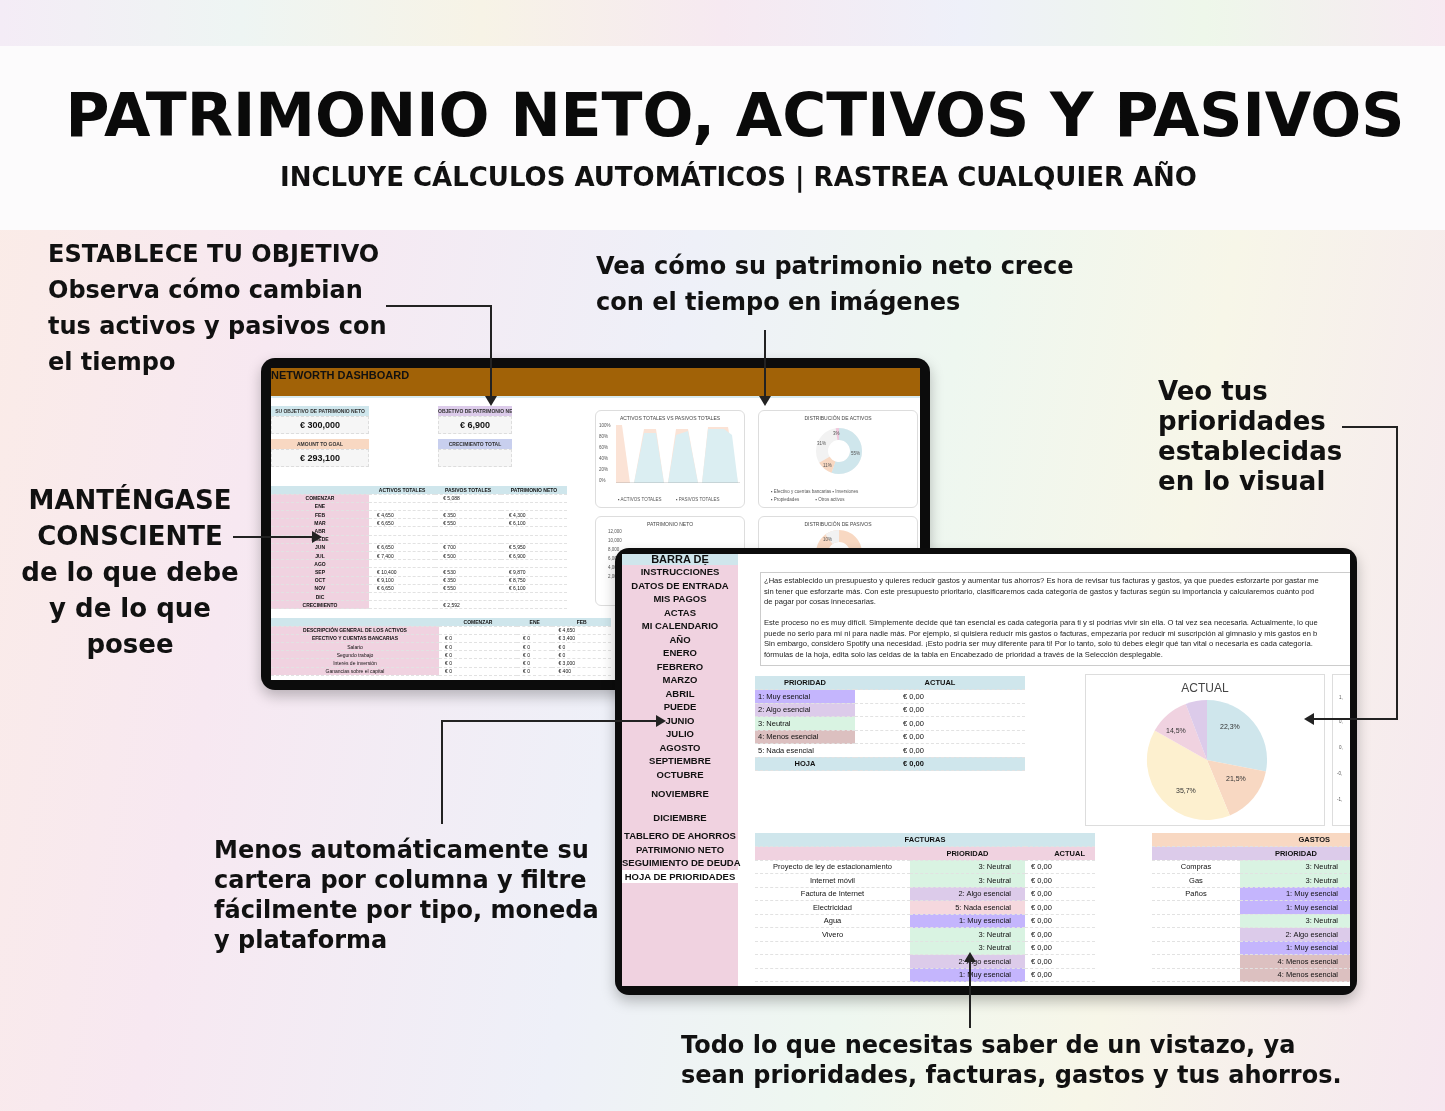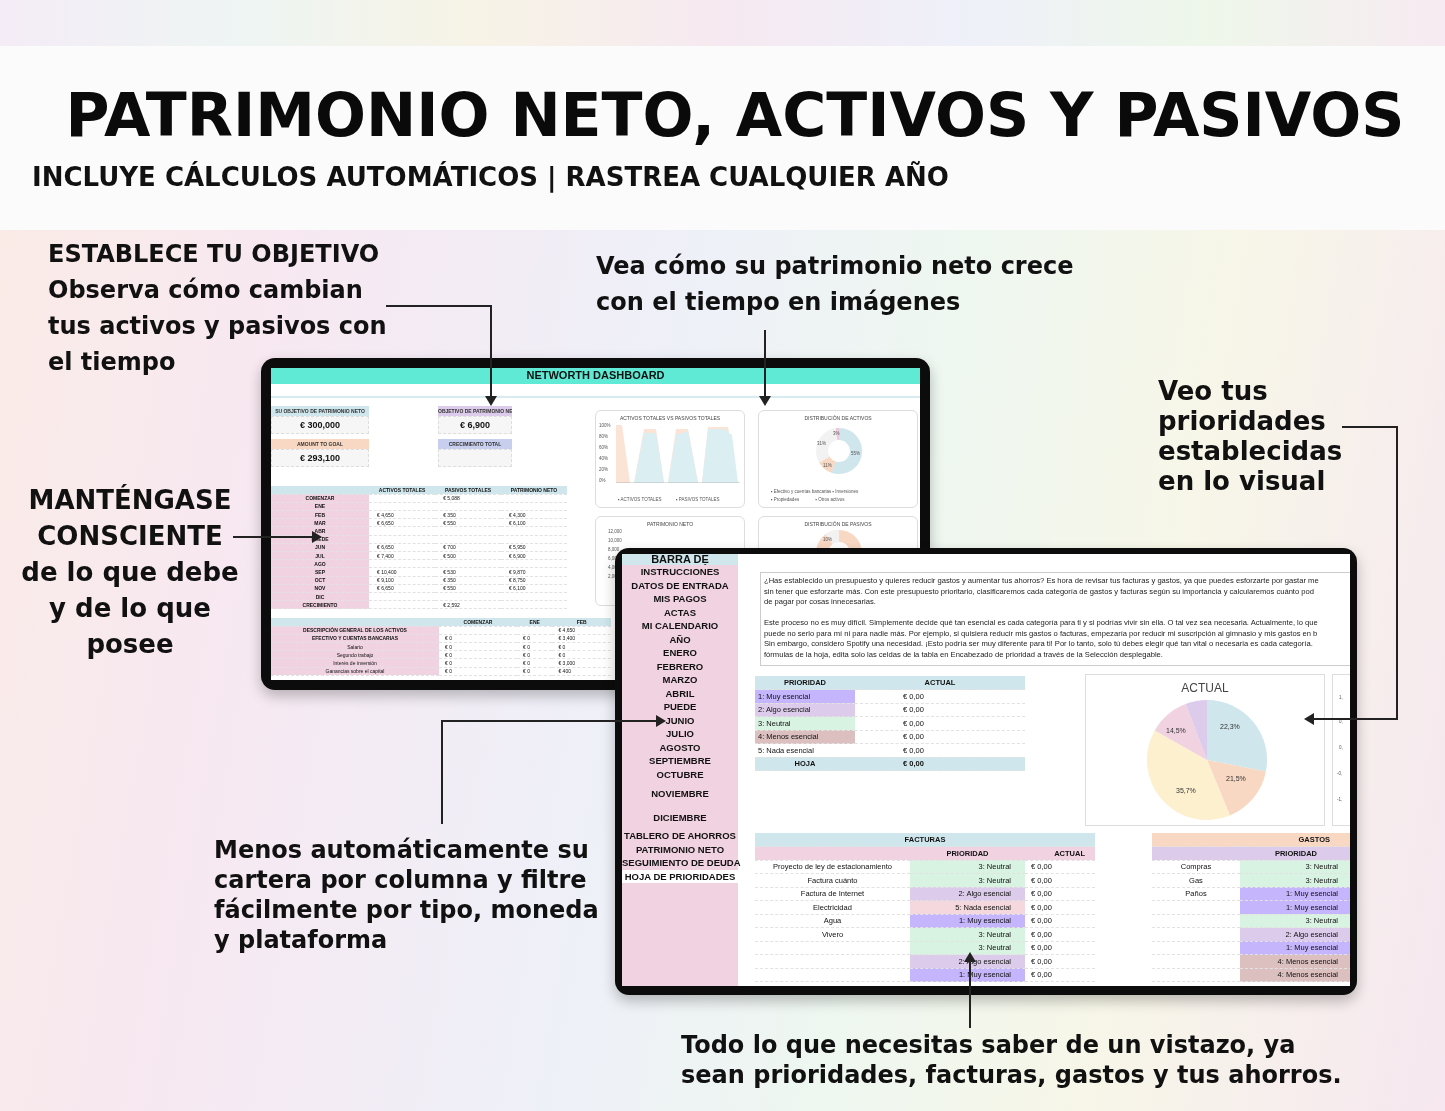--- a/index.html
+++ b/index.html
@@ -3,32 +3,32 @@
 <meta charset="utf-8">
 <style>
   *{box-sizing:border-box;margin:0;padding:0}
   html,body{width:1445px;height:1111px;overflow:hidden}
   body{position:relative;font-family:"DejaVu Sans",sans-serif;color:#111;
     background:linear-gradient(100deg,#fbece6 0%,#f7e8f1 20%,#eef0f8 45%,#eef7f0 62%,#f7f6e8 78%,#f6e7f0 100%);}
   .topband{position:absolute;left:0;top:0;width:1445px;height:46px;
     background:linear-gradient(90deg,#f4ecf6,#eef5f3,#f7f3e6,#f6e9f1,#eef0f9,#eef7ea,#f7eaf2);}
   .header{position:absolute;left:0;top:46px;width:1445px;height:184px;background:#fcfbfc;}
   .title{position:absolute;left:0;top:80px;width:1470px;text-align:center;font-family:"DejaVu Sans",sans-serif;font-weight:bold;font-size:60px;letter-spacing:0px;color:#0a0a0a;transform:scaleX(1.0)}
-  .subtitle{position:absolute;left:0;top:162px;width:1445px;font-family:"DejaVu Sans",sans-serif;font-weight:bold;font-size:26px;color:#111;padding-left:32px;}
+  .subtitle{position:absolute;left:0;top:162px;width:1445px;text-align:center;font-family:"DejaVu Sans",sans-serif;font-weight:bold;font-size:26px;color:#111;padding-left:32px;}
   .callout{position:absolute;font-family:"DejaVu Sans",sans-serif;font-weight:bold;color:#111;line-height:36px;font-size:24px}
   .line{position:absolute;background:#222}
   .arrow-down{position:absolute;width:0;height:0;border-left:6px solid transparent;border-right:6px solid transparent;border-top:10px solid #222}
   .arrow-left{position:absolute;width:0;height:0;border-top:6px solid transparent;border-bottom:6px solid transparent;border-right:10px solid #222}
   .arrow-up{position:absolute;width:0;height:0;border-left:6px solid transparent;border-right:6px solid transparent;border-bottom:10px solid #222}
   .arrow-right{position:absolute;width:0;height:0;border-top:6px solid transparent;border-bottom:6px solid transparent;border-left:10px solid #222}
 
   
   .device{position:absolute;background:#0c0c0c;border-radius:14px;box-shadow:0 6px 14px rgba(0,0,0,.25)}
   .screen{position:absolute;background:#fff;overflow:hidden;font-family:"Liberation Sans",sans-serif}
-  .dash-title{position:absolute;left:0;top:0;width:100%;height:16px;background:#5eead4;text-align:center;font-weight:bold;font-size:11px;line-height:14px;color:#111}
+  .dash-title{position:absolute;left:0;top:0;width:100%;height:28px;background:#a16207;font-weight:bold;font-size:11px;line-height:14px;color:#111}
   .dash-sep{position:absolute;left:0;top:28px;width:100%;height:2px;background:#d8ebf0}
   .kpi-label{position:absolute;height:10px;font-size:5px;font-weight:bold;text-align:center;line-height:10px;color:#333;white-space:nowrap;overflow:hidden}
   .kpi-val{position:absolute;height:18px;background:#f6f6f6;border:1px dashed #ddd;text-align:center;font-size:9px;font-weight:bold;line-height:16px}
   table.mini{position:absolute;border-collapse:collapse;font-size:5px}
   table.mini td,table.mini th{height:8.2px;padding:0 2px;border-bottom:1px dashed #e2e2e2;white-space:nowrap}
   table.mini th{background:#cfe6ec;font-weight:bold;text-align:center}
   .rowhead{background:#f0d2e0;text-align:center;font-weight:bold}
   .chartbox{position:absolute;border:1px solid #ddd;border-radius:6px;background:#fff}
   .chart-title{position:absolute;left:0;width:100%;text-align:center;font-size:5px;color:#444}
   .tiny{position:absolute;font-size:4.5px;color:#555;white-space:nowrap}
@@ -416,21 +416,21 @@
         <th style="background:#f0d2e0;text-align:right;padding-right:10px">ACTUAL</th>
       </tr>
       </tbody>
         <tbody id="fact-body">
           <tr>
             <td style="text-align: center;">Proyecto de ley de estacionamiento</td>
             <td class="p3" style="text-align: right; padding-right: 14px;">3: Neutral</td>
             <td style="padding-left: 6px;">€ 0,00</td>
           </tr>
           <tr>
-            <td style="text-align: center;">Factura cuánto</td>
+            <td style="text-align: center;">Internet móvil</td>
             <td class="p3" style="text-align: right; padding-right: 14px;">3: Neutral</td>
             <td style="padding-left: 6px;">€ 0,00</td>
           </tr>
           <tr>
             <td style="text-align: center;">Factura de Internet</td>
             <td class="p2" style="text-align: right; padding-right: 14px;">2: Algo esencial</td>
             <td style="padding-left: 6px;">€ 0,00</td>
           </tr>
           <tr>
             <td style="text-align: center;">Electricidad</td>

